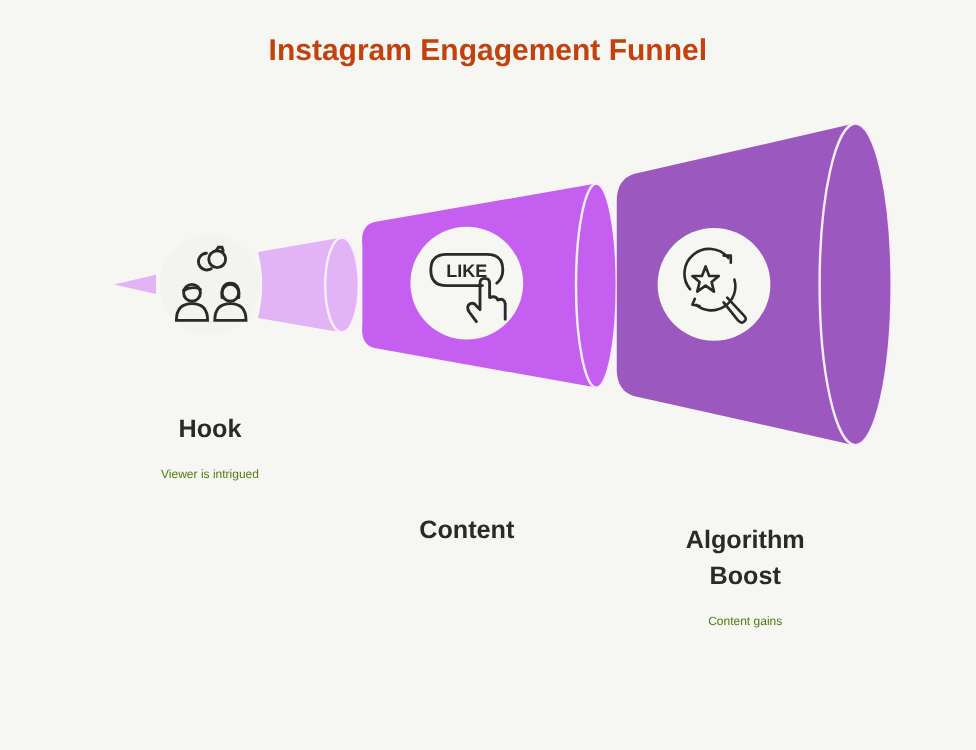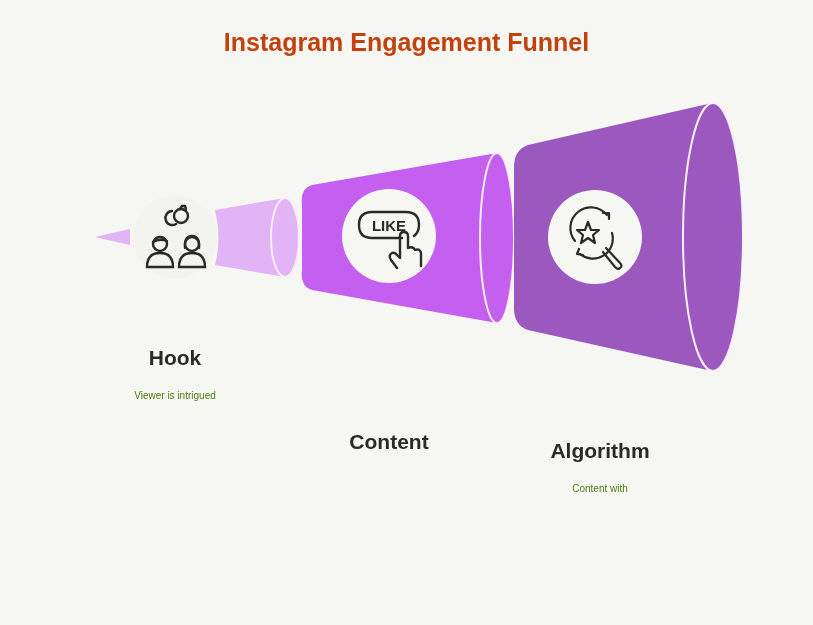--- a/index.html
+++ b/index.html
@@ -90,20 +90,21 @@
     <div>Viewer is intrigued</div>
   </div>
 </div>
 
 <div class="label" style="left:289px; top:391px; width:200px;margin-top:36px;">
   <div class="name">
     <div>Content</div>
   </div>
 </div>
 
-<div class="label" style="left:505px; top:436px; width:190px;">
+<div class="label" style="left:526px; top:436px; width:190px;">
   <div class="name">
     <div>Algorithm</div>
+    <div>Boost</div>
   </div>
   <div class="desc">
-    <div>Content with</div>
+    <div>Content gains</div>
   </div>
 </div>
 
 </body></html>

